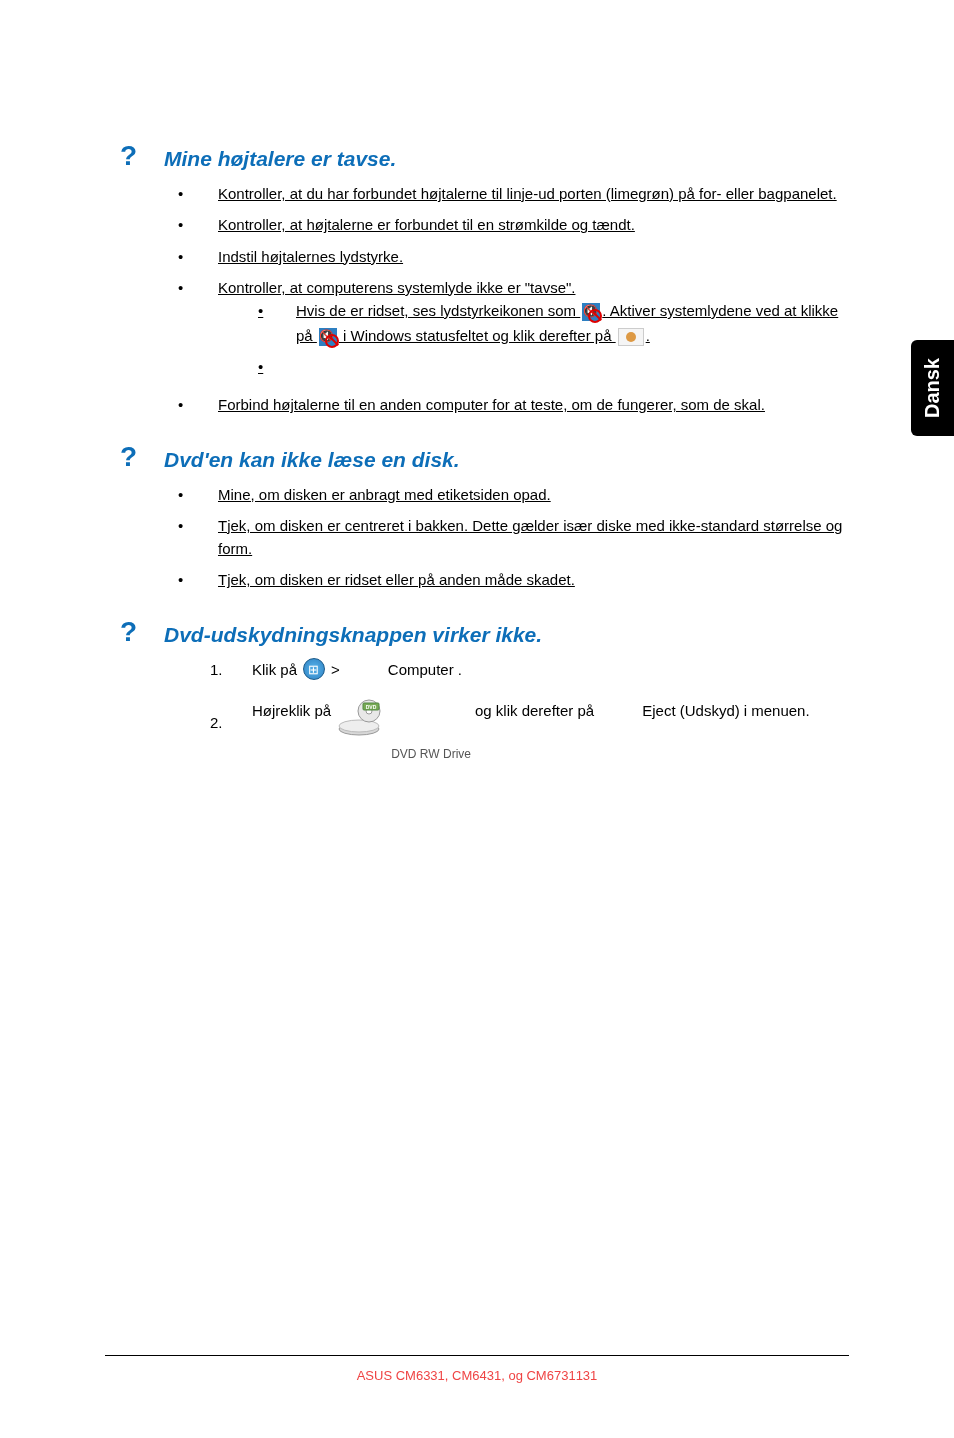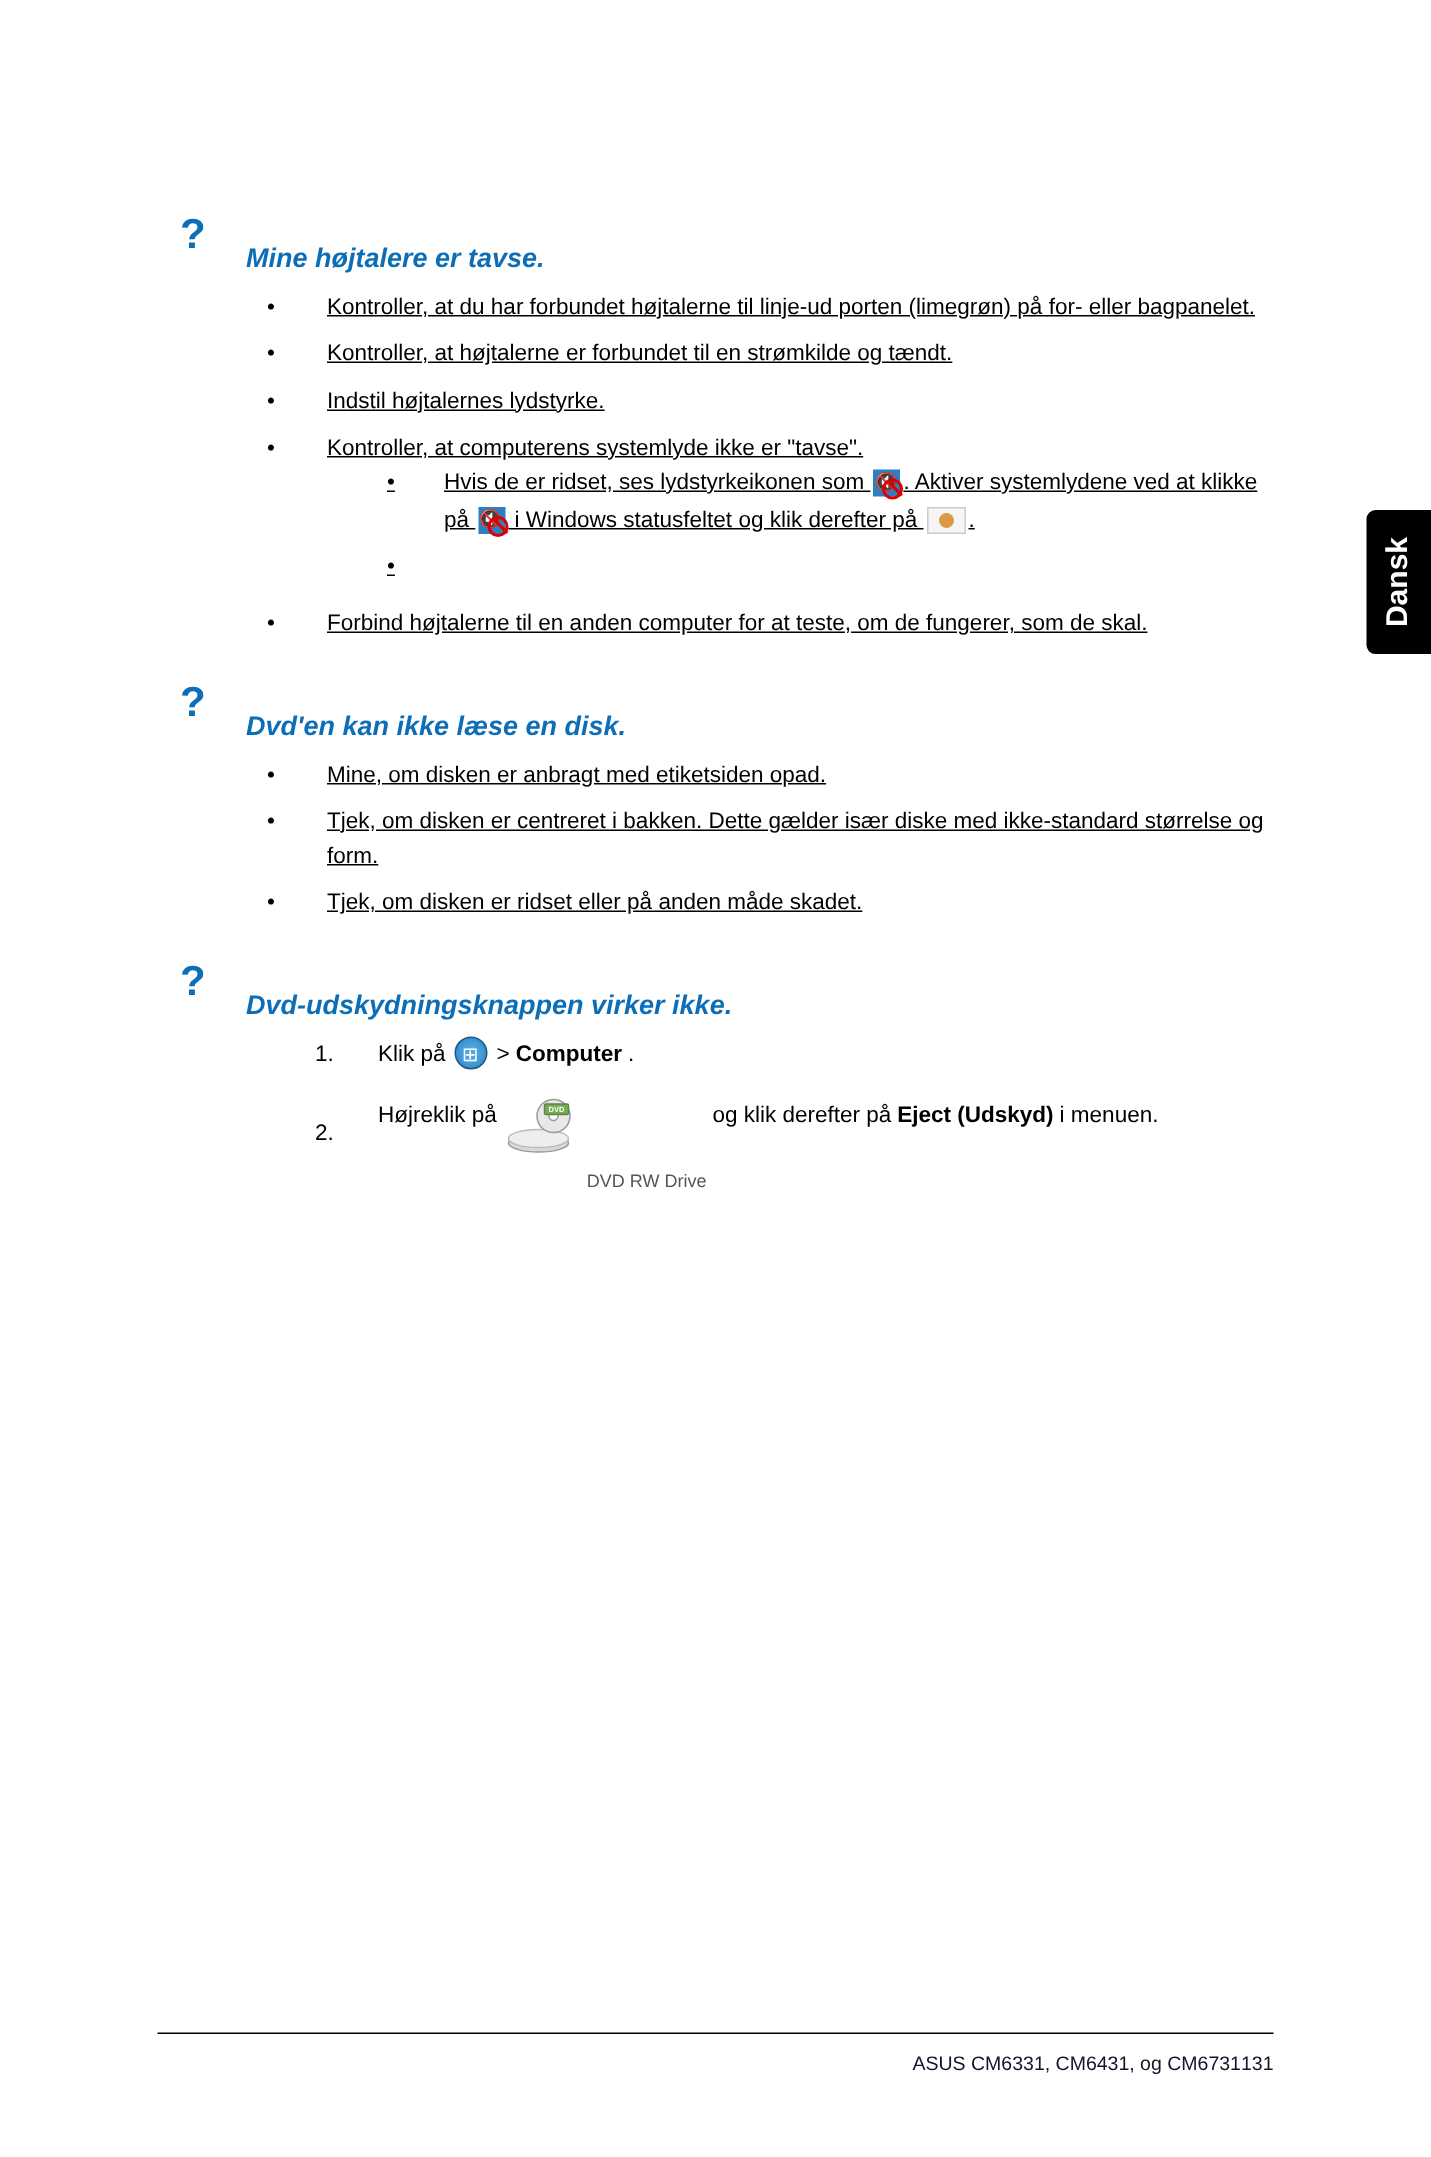--- a/index.html
+++ b/index.html
@@ -43,22 +43,22 @@
       font-size: 28px;
       font-weight: bold;
       color: #0d6eb8;
       width: 20px;
       flex-shrink: 0;
     }
     .q-title {
       color: #0d6eb8;
       font-style: italic;
       font-weight: bold;
-      font-size: 18px;
-      margin-top: 22px;
+      font-size: 21px;
+      margin-top: 7px;
     }
     .bullets {
       margin-left: 58px;
     }
     .bullet-item {
       display: flex;
       gap: 30px;
       margin-bottom: 8px;
       font-size: 15px;
       line-height: 1.55;
@@ -106,33 +106,34 @@
       display: flex;
       flex-wrap: wrap;
       gap: 4px;
     }
     .inline-icon {
       display: inline-flex;
       vertical-align: middle;
       margin: 0 2px;
     }
     .bold {
-      font-weight: bold;
+      font-weight: normal;
+      margin-left: 44px;
     }
     .footer {
       position: absolute;
       bottom: 55px;
       left: 105px;
       right: 105px;
       border-top: 1px solid #000;
       padding-top: 12px;
       display: flex;
-      justify-content: flex-end;
+      justify-content: center;
       font-size: 13px;
-      color: #0f172a;
+      color: #ef4444;
     }
     
     .icon-speaker-mute {
       width: 18px;
       height: 18px;
       background: #2d7fc1;
       position: relative;
       display: inline-block;
     }
     .icon-speaker-mute::before {

